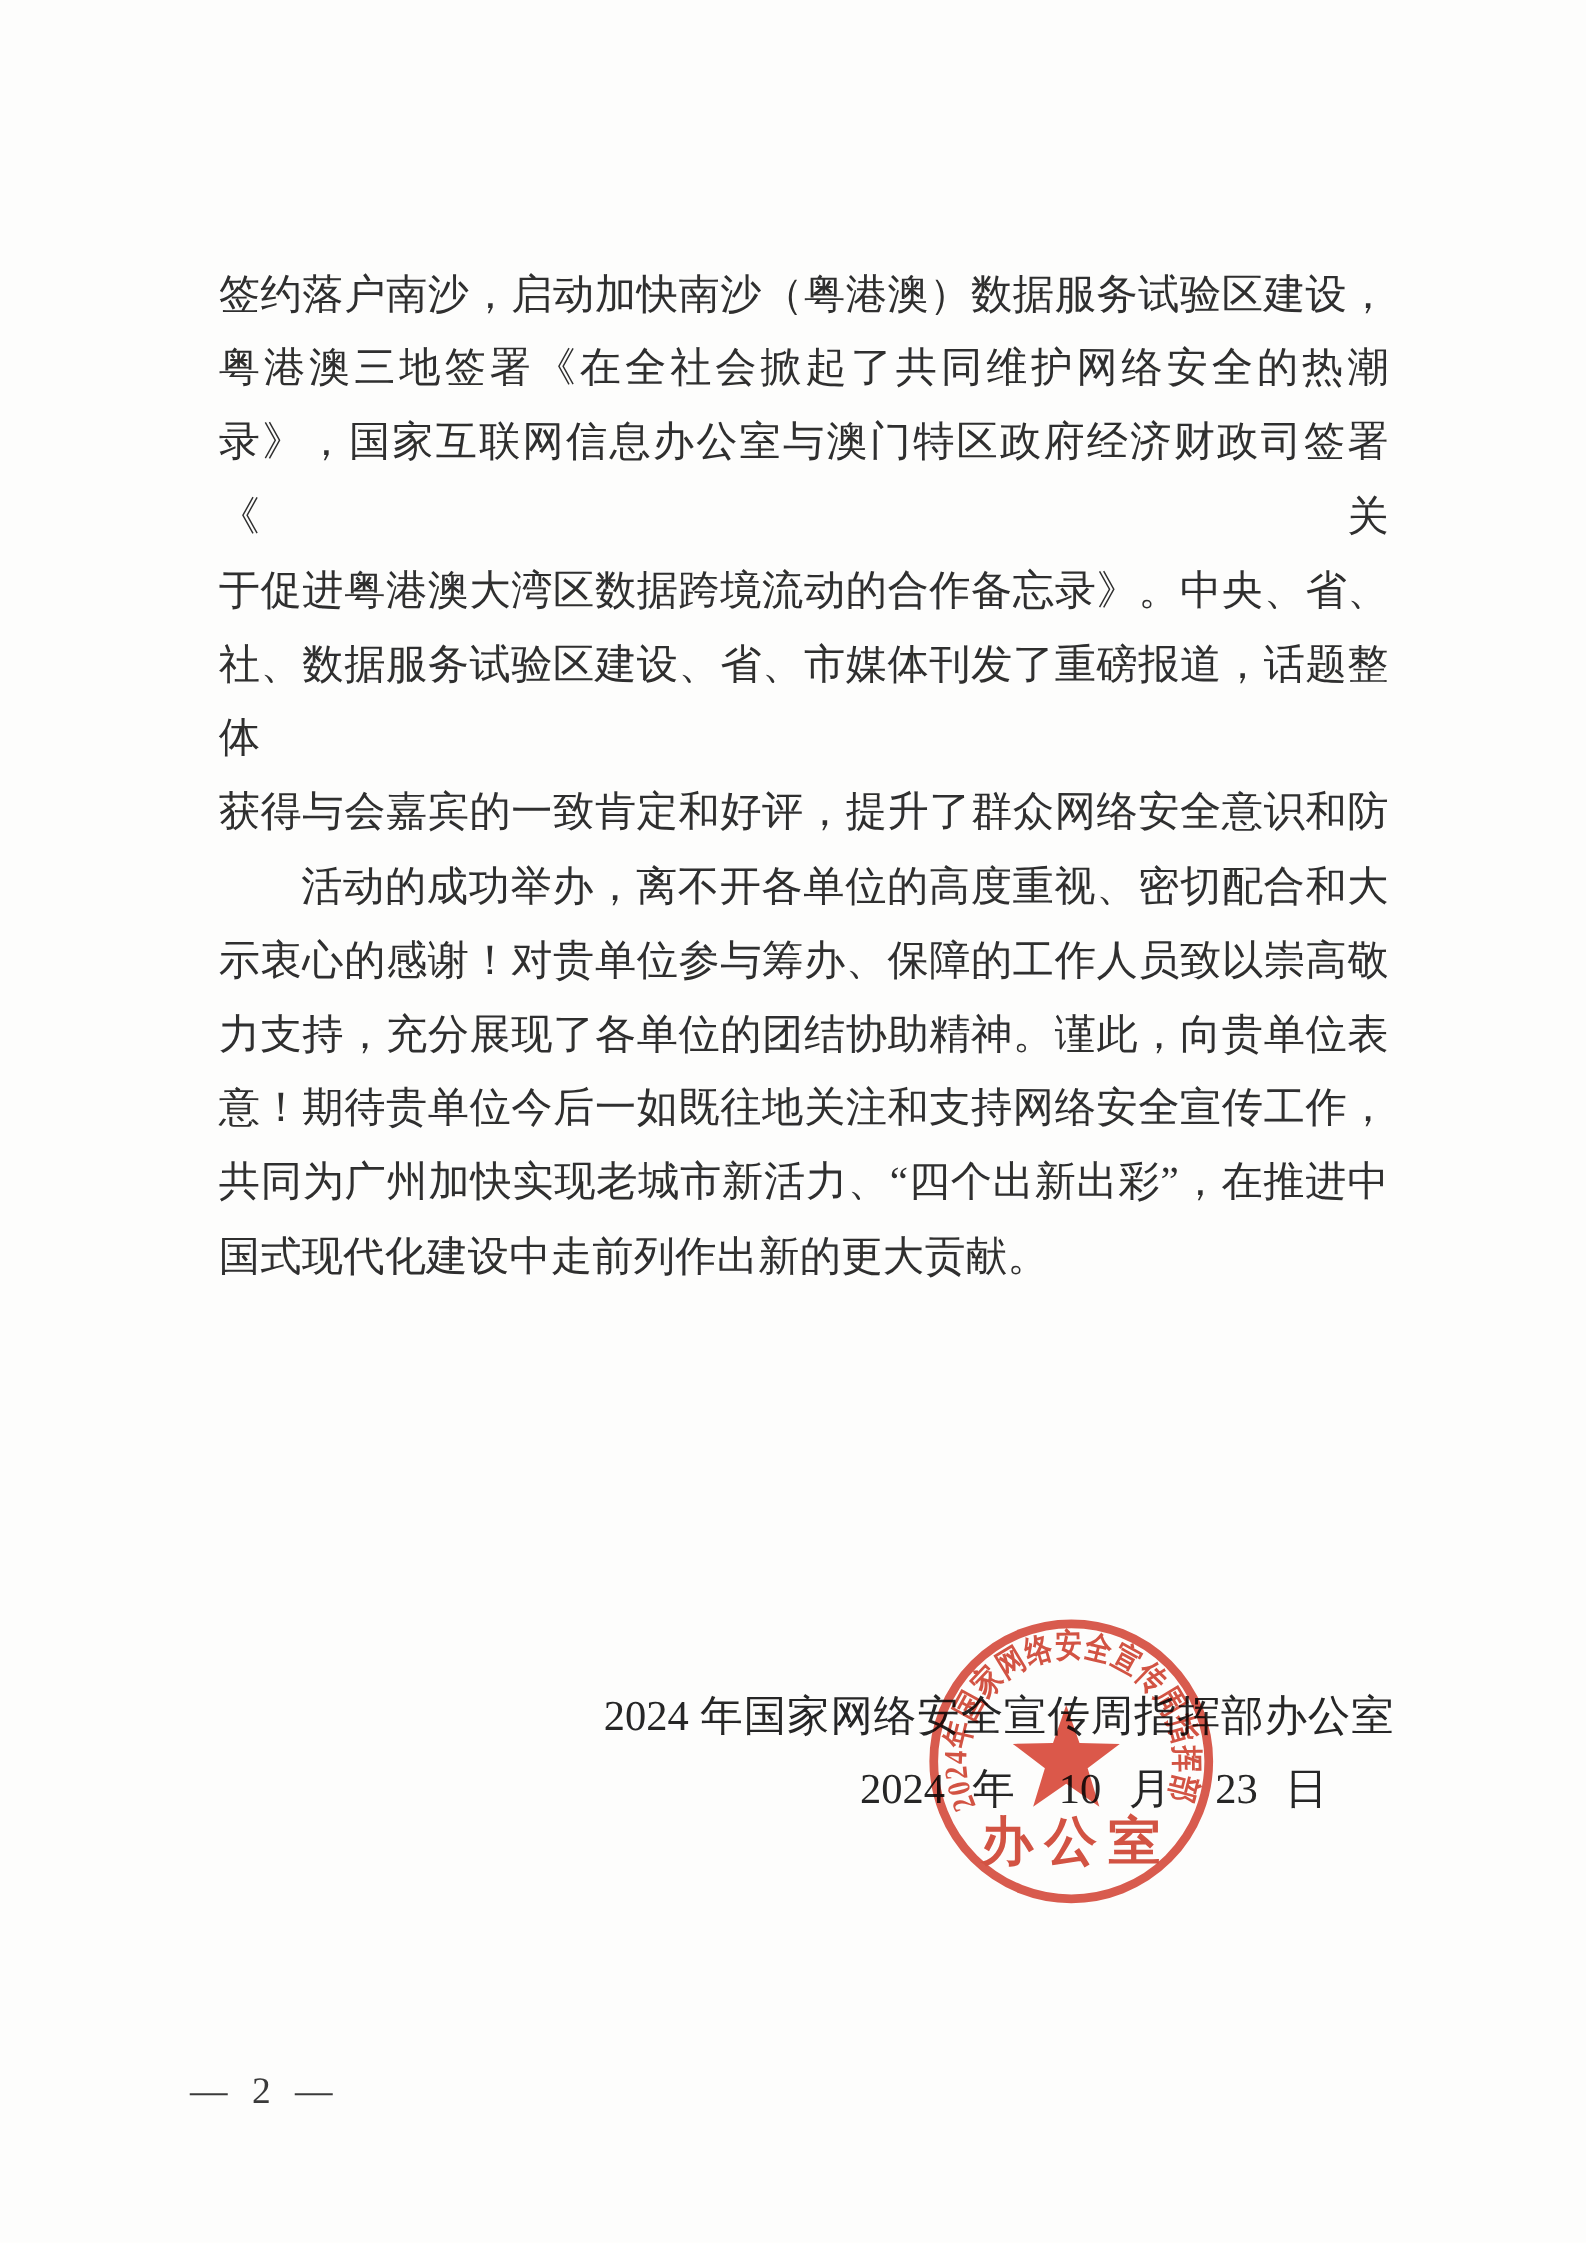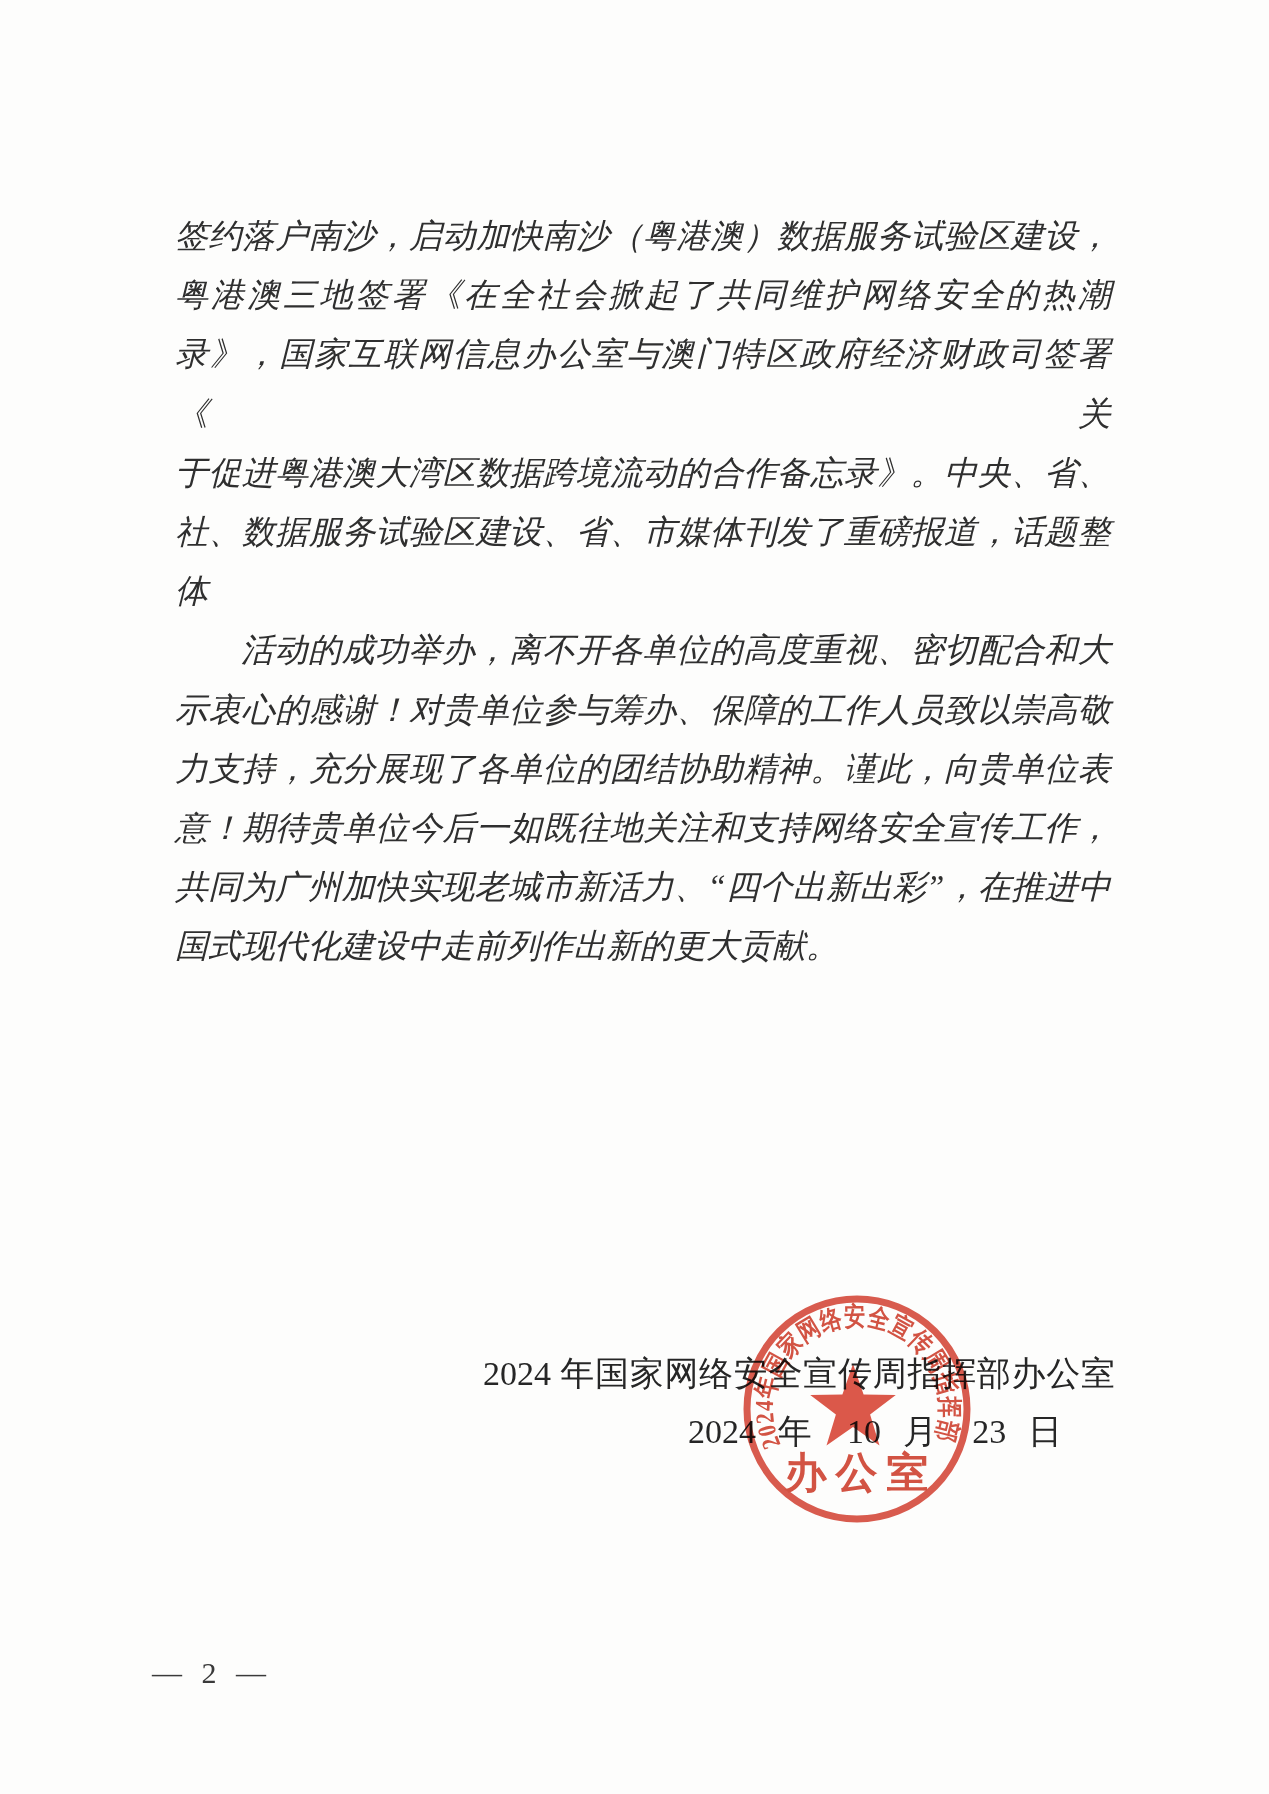--- a/index.html
+++ b/index.html
@@ -10,21 +10,20 @@
     font-family:"Liberation Serif","DejaVu Serif",serif;
   }
   .page{
     position:relative;width:1269px;height:1794px;
     background:#fdfdfc;
   }
   .body-text{
     position:absolute;left:175px;top:207px;width:936px;
     font-size:33px;line-height:59.2px;color:#2f2f2f;
     letter-spacing:0.2px;
-    font-style:italic;
   }
   .line{width:100%;}
   .line.justify{text-align:justify;text-align-last:justify;text-justify:inter-character;}
   .line.indent{text-indent:2em;}
   .sig-org{
     position:absolute;left:483px;top:1354px;width:632px;height:40px;
     font-size:34px;line-height:40px;color:#262626;
     text-align:justify;text-align-last:justify;text-justify:inter-character;
   }
   .sig-date{
@@ -52,20 +51,21 @@
 <body>
 
 <div class="page">
 
   <div class="body-text" id="bodyText">
       <div class="line justify">签约落户南沙，启动加快南沙（粤港澳）数据服务试验区建设，</div>
       <div class="line justify">粤港澳三地签署《在全社会掀起了共同维护网络安全的热潮</div>
       <div class="line justify">录》，国家互联网信息办公室与澳门特区政府经济财政司签署《关</div>
       <div class="line justify">于促进粤港澳大湾区数据跨境流动的合作备忘录》。中央、省、</div>
       <div class="line justify">社、数据服务试验区建设、省、市媒体刊发了重磅报道，话题整体</div>
+      <div class="line justify">获得与会嘉宾的一致肯定和好评，提升了群众网络安全意识和防</div>
       <div class="line justify indent">活动的成功举办，离不开各单位的高度重视、密切配合和大</div>
       <div class="line justify">示衷心的感谢！对贵单位参与筹办、保障的工作人员致以崇高敬</div>
       <div class="line justify">力支持，充分展现了各单位的团结协助精神。谨此，向贵单位表</div>
       <div class="line justify">意！期待贵单位今后一如既往地关注和支持网络安全宣传工作，</div>
       <div class="line justify">共同为广州加快实现老城市新活力、“四个出新出彩”，在推进中</div>
       <div class="line">国式现代化建设中走前列作出新的更大贡献。</div>
     </div>
 
   <div class="sig-org">2024 年国家网络安全宣传周指挥部办公室</div>
 

